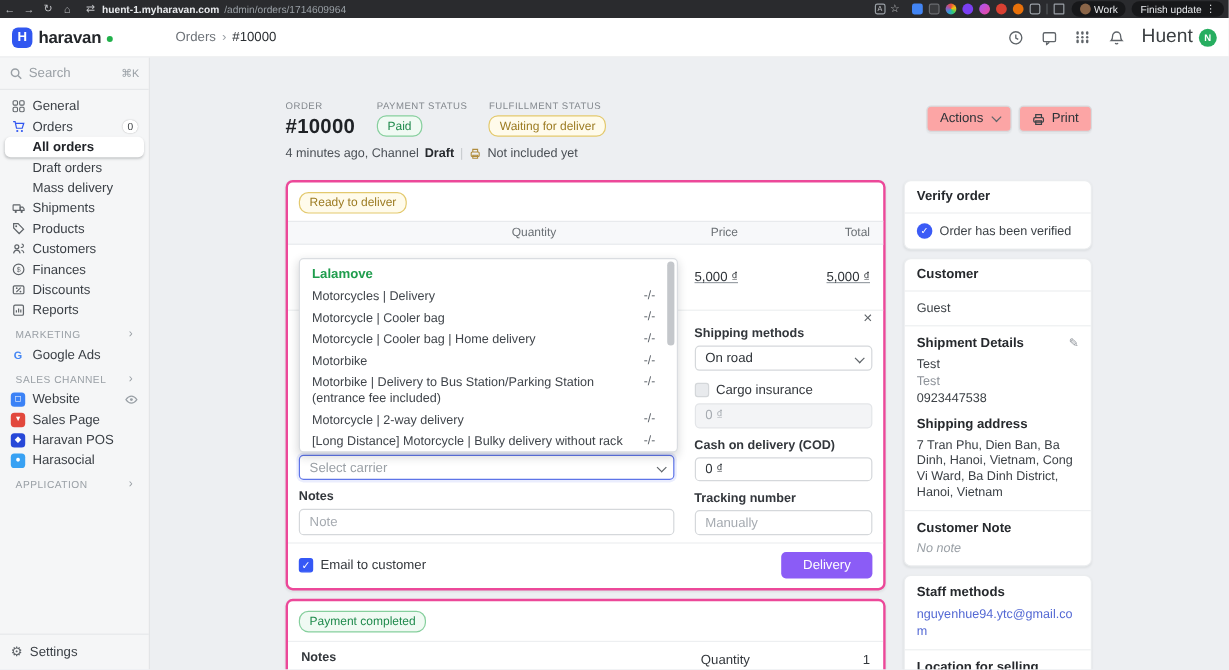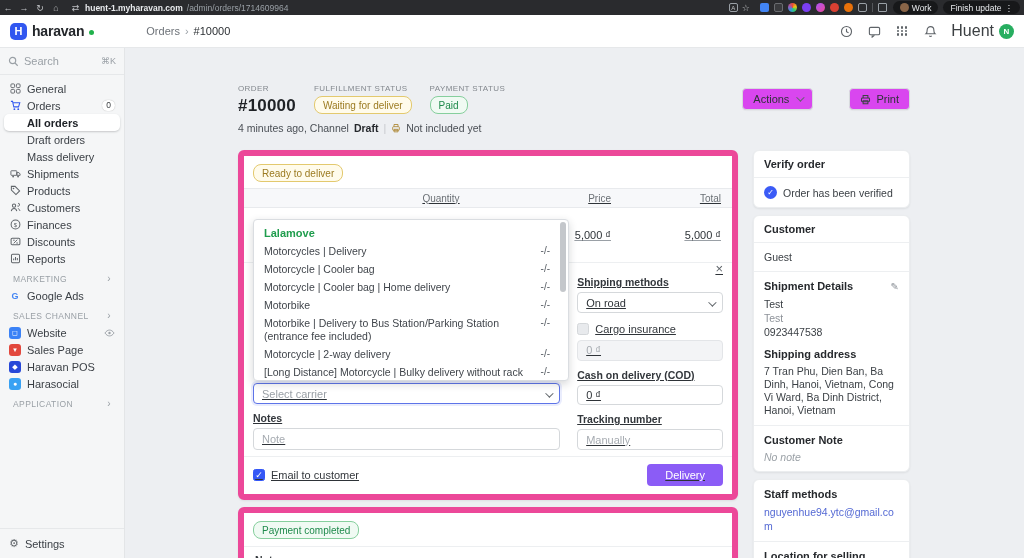--- a/index.html
+++ b/index.html
@@ -72,30 +72,30 @@
   .oh-cols { display:flex; gap:18px; }
   .oh-lab { font-size:8px; letter-spacing:.4px; color:#83888e; text-transform:uppercase; margin-bottom:3px; }
   .oh-num { font-size:17px; font-weight:bold; color:#1f2226; letter-spacing:.2px; }
   .badge { display:inline-block; font-size:10px; border-radius:8px; padding:1.5px 8px; line-height:13px; }
   .badge.yellow { color:#9c7b22; background:#fffbeb; border:1px solid #e3c96e; }
   .badge.green  { color:#1f8a4c; background:#f0faf3; border:1px solid #86cf9d; }
   .oh-meta { margin-top:6px; font-size:10.5px; color:#4a4f55; display:flex; align-items:center; gap:5px; }
   .oh-meta b { color:#26292d; }
   .meta-sep { color:#c6c9cd; }
   .oh-actions { position:absolute; right:0; top:4px; display:flex; gap:6px; }
-  .btn { display:flex; align-items:center; gap:5px; background:#d946ef; border:1px solid #d7dadd;
-    border-radius:4px; padding:4px 10px; font-size:11px; color:#2e3338; cursor:pointer; box-shadow:0 1px 1px rgba(0,0,0,.04);margin-left:30px; }
+  .btn { display:flex; align-items:center; gap:5px; background:#fca5a5; border:1px solid #d7dadd;
+    border-radius:4px; padding:4px 10px; font-size:11px; color:#2e3338; cursor:pointer; box-shadow:0 1px 1px rgba(0,0,0,.04); }
   .btn .chev-dn { margin-left:2px; }
   .chev-dn { width:6px; height:6px; border-right:1.4px solid #5f6469; border-bottom:1.4px solid #5f6469;
     transform:rotate(45deg) translateY(-2px); display:inline-block; }
 
   .columns { display:flex; gap:15px; }
   .main-col { width:500px; }
   .side-col { width:157px; }
-  .card { background:#fff; border-radius:6px; box-shadow:0 1px 2px rgba(30,35,40,.08); border:6px solid #ec4899;text-decoration:underline; }
+  .card { background:#fff; border-radius:6px; box-shadow:0 1px 2px rgba(30,35,40,.08); border:2px solid #ec4899; }
 
   
   .f-card { position:relative; }
   .f-badge-row { padding:8px 9px 6px; }
   .tbl-head { display:flex; align-items:center; height:20px; background:#f7f8fa;
     border-top:1px solid #e8eaed; border-bottom:1px solid #e8eaed; font-size:10px; color:#6b7075; padding:0 11px; }
   .tbl-row { display:flex; align-items:center; height:55px; border-bottom:1px solid #edeff1; padding:0 11px; font-size:11px; }
   .col-name { flex:1; }
   .col-qty { width:120px; text-align:center; }
   .col-price,.col-total { width:110px; text-align:right; }
@@ -408,26 +408,26 @@
   <div class="main">
     <div class="content">
 
       <div class="order-head">
         <div class="oh-cols">
           <div>
             <div class="oh-lab">ORDER</div>
             <div class="oh-num">#10000</div>
           </div>
           <div>
+            <div class="oh-lab">PAYMENT STATUS</div>
+            <span class="badge green">Paid</span>
+          </div>
+          <div>
             <div class="oh-lab">FULFILLMENT STATUS</div>
             <span class="badge yellow">Waiting for deliver</span>
-          </div>
-          <div>
-            <div class="oh-lab">PAYMENT STATUS</div>
-            <span class="badge green">Paid</span>
           </div>
         </div>
         <div class="oh-meta">
           <span>4 minutes ago, Channel</span>
           <b>Draft</b>
           <span class="meta-sep">|</span>
           <span>
               <svg width="10" height="10" viewBox="0 0 12 12">
                 <rect x="2" y="4.4" width="8" height="4.4" rx="1" fill="none" stroke="#b08c3d" stroke-width="1.1"></rect>
                 <path d="M3.6 4.4V1.8h4.8v2.6M3.6 7.6h4.8v3H3.6z" fill="none" stroke="#b08c3d" stroke-width="1.1"></path>

